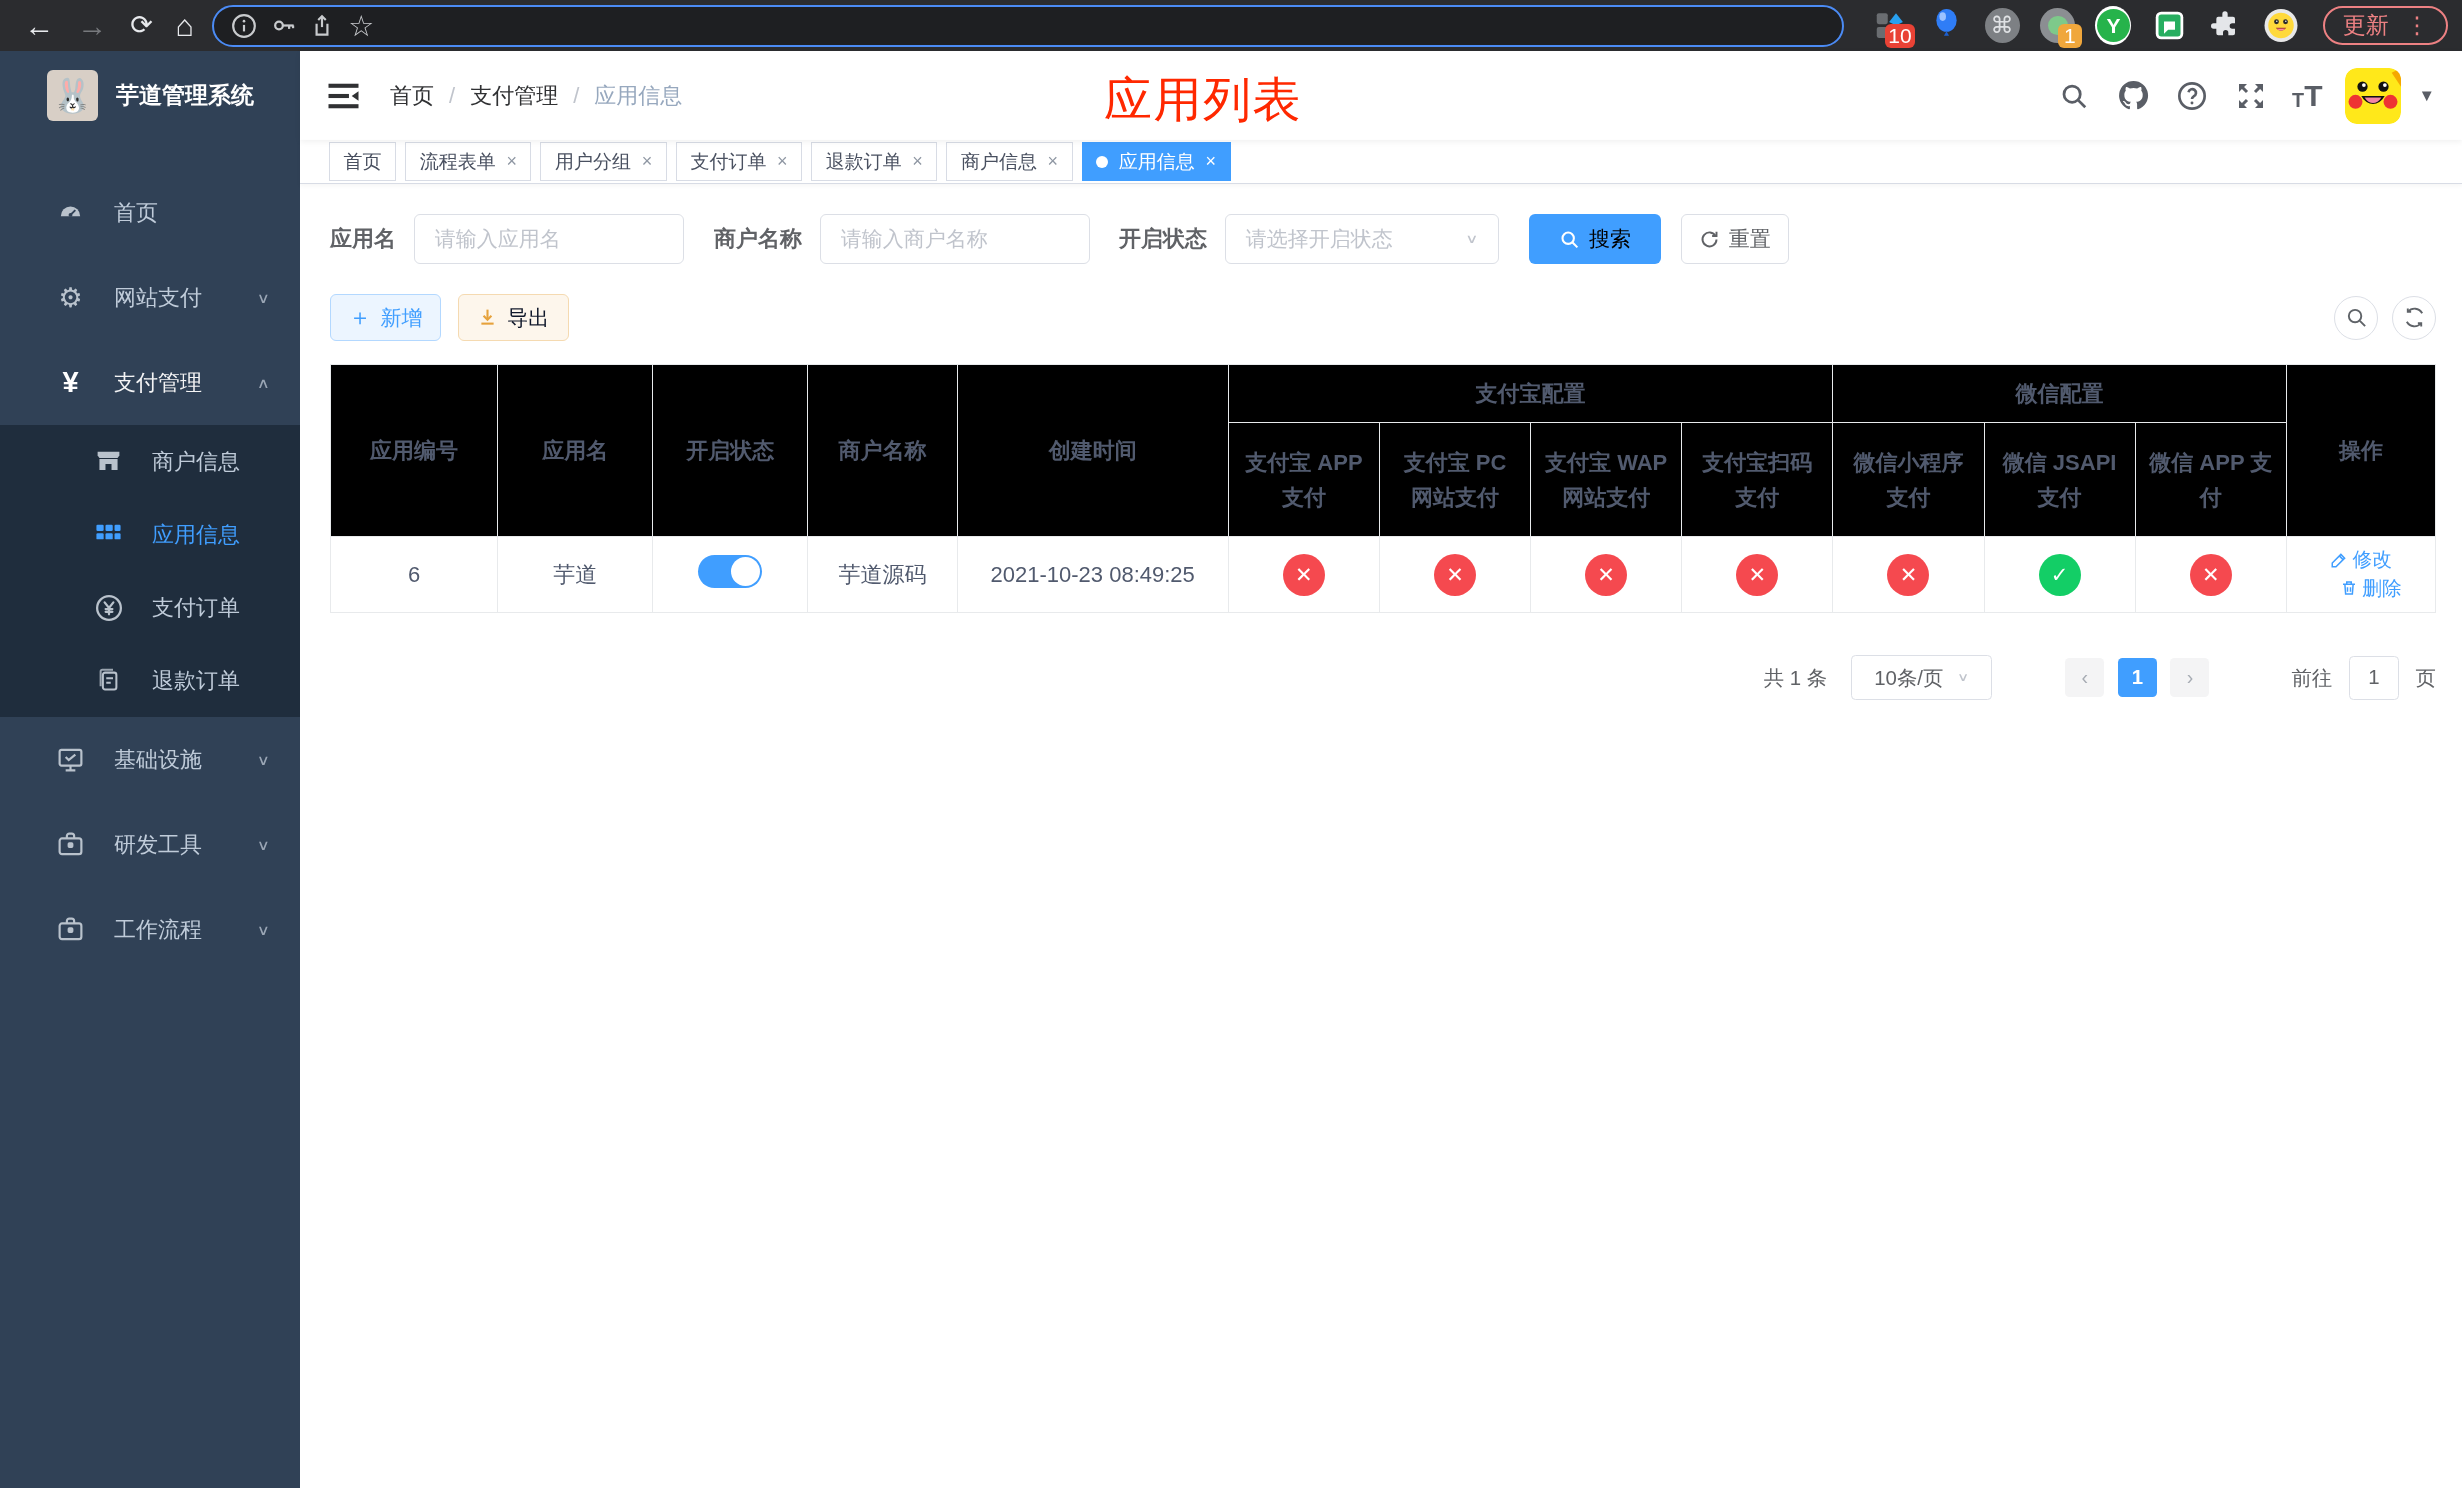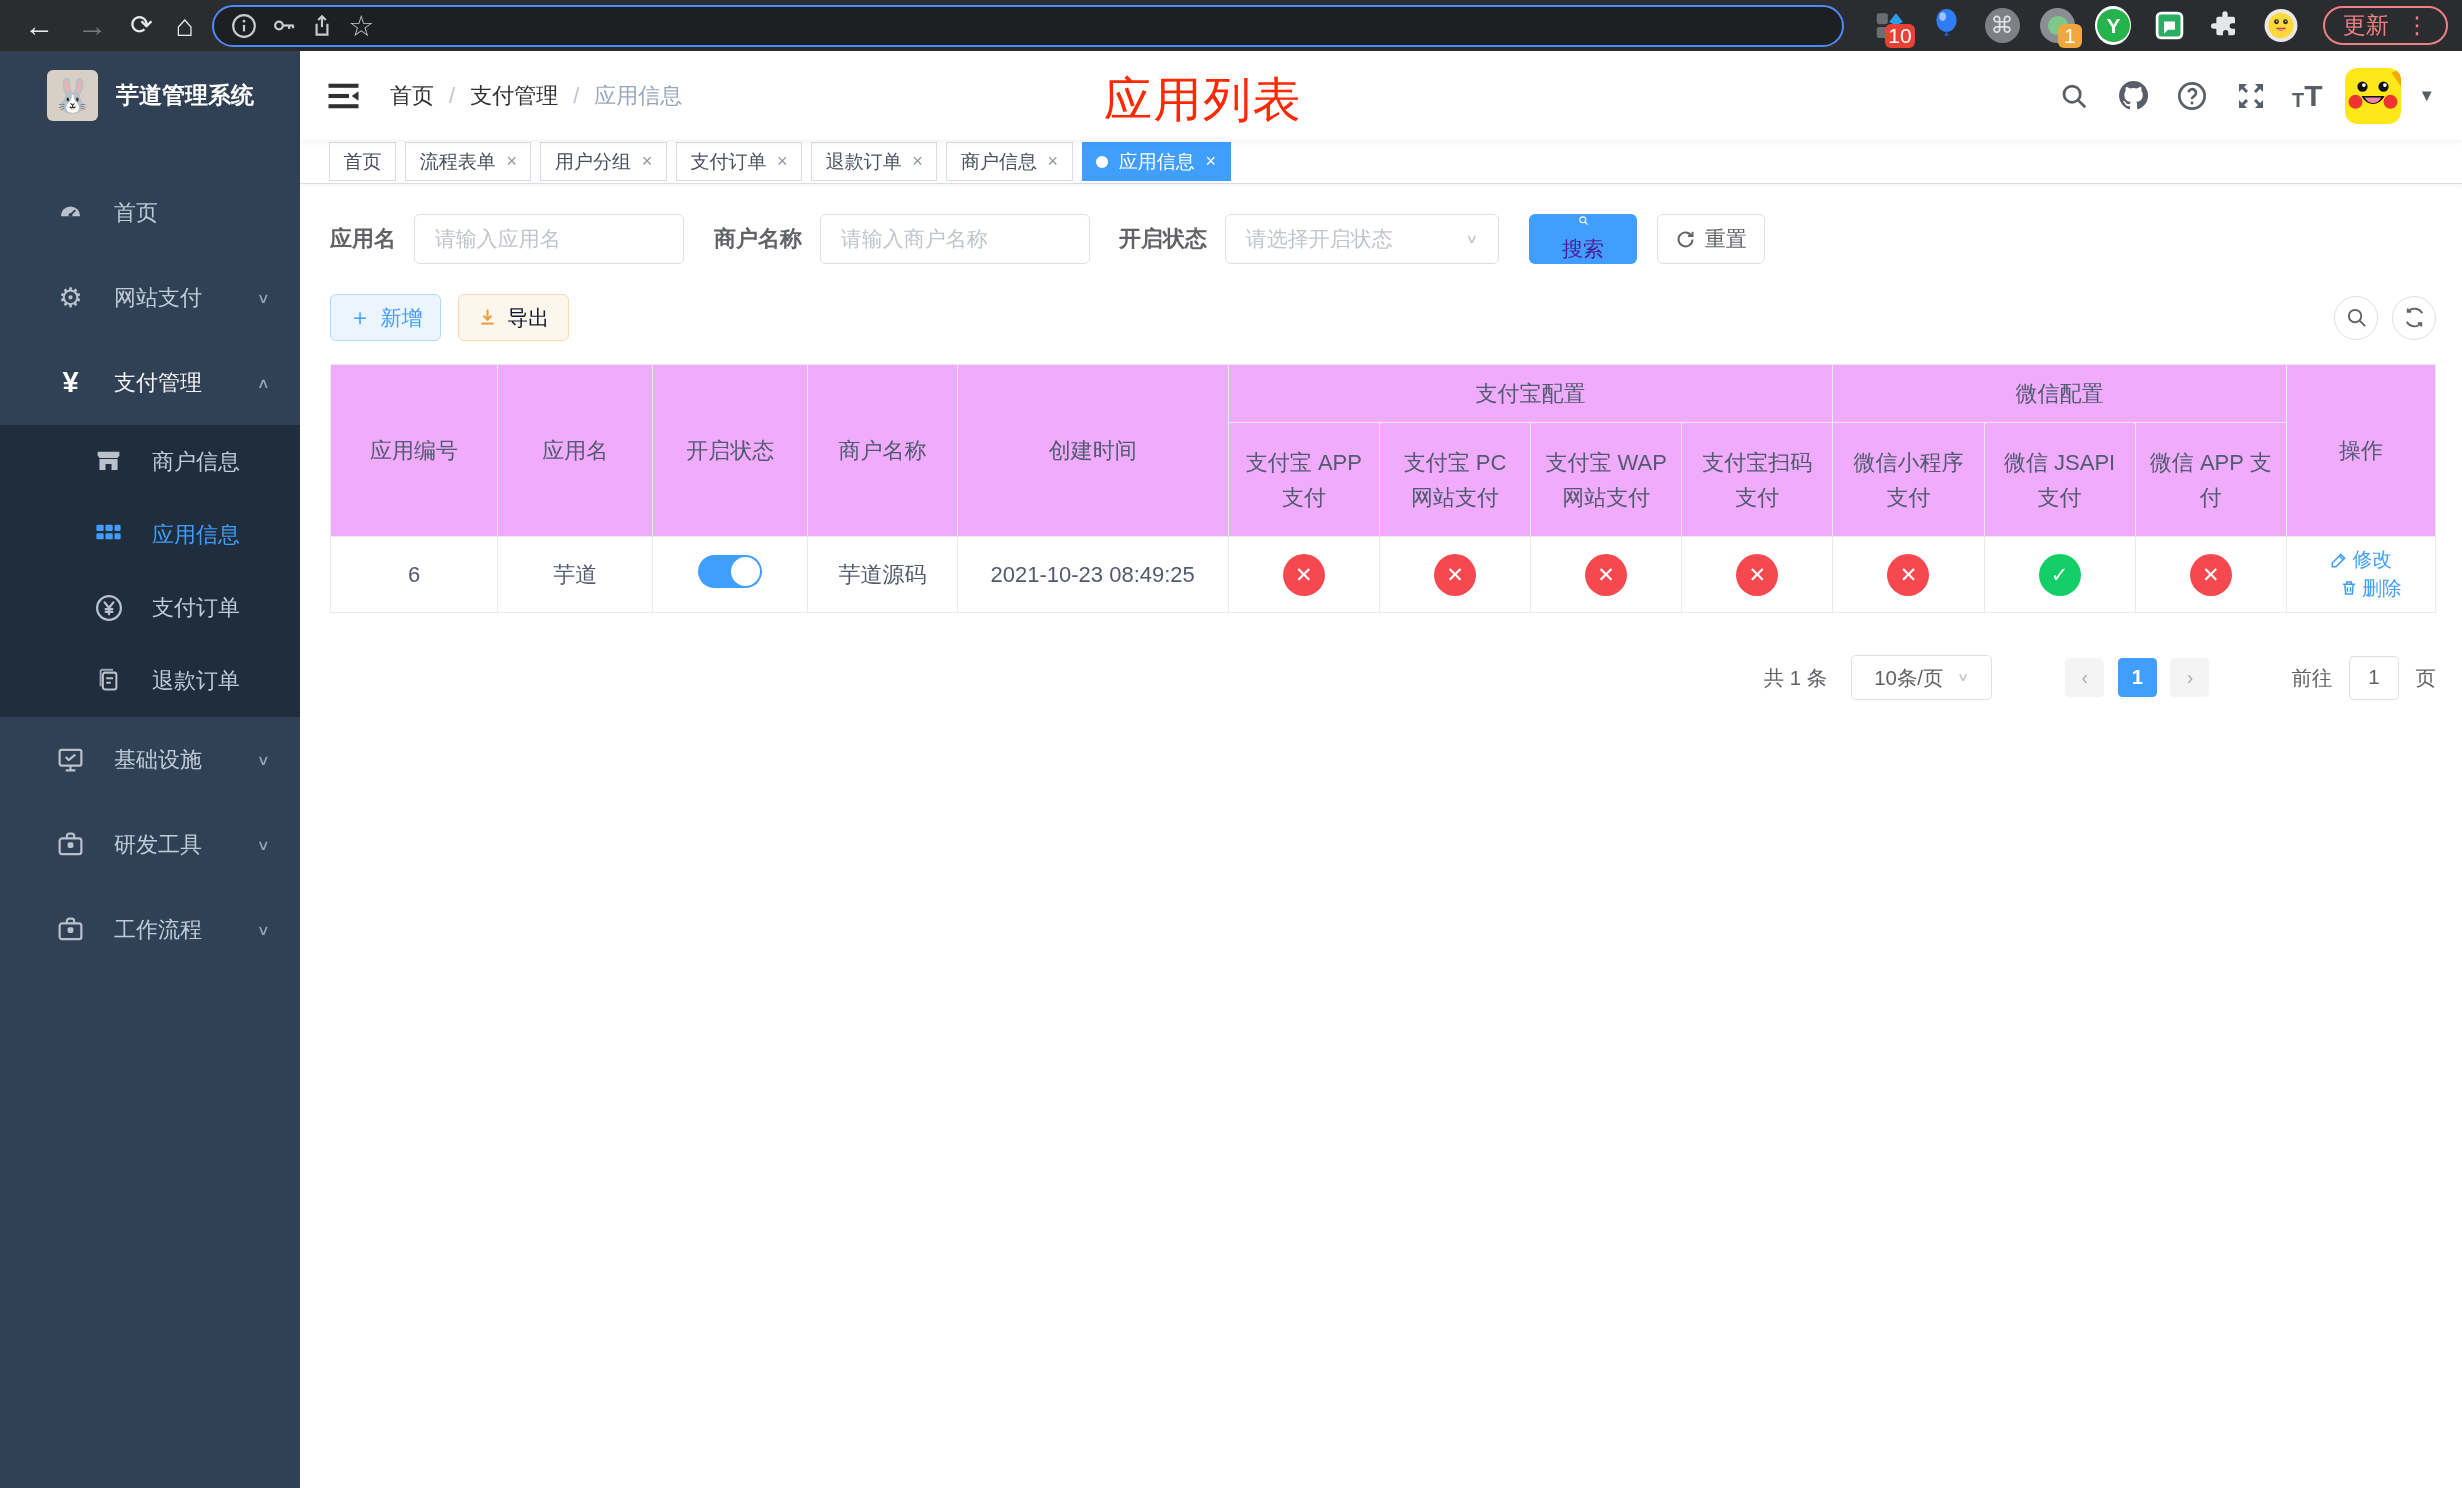--- a/index.html
+++ b/index.html
@@ -68,34 +68,34 @@
 
   
   .filter-row { display:flex; align-items:center; margin-top:9px; height:50px; }
   .f-label { font-size:22px; font-weight:700; color:#606266; margin-right:18px; }
   .f-input { width:270px; height:50px; border:1.5px solid #dcdfe6; border-radius:6px; font-size:21px; color:#ef4444; padding:0 19.7px; outline:none; font-family:inherit; }
   .f-input::placeholder { color:#c0c4cc; }
   .f-select { width:274px; height:50px; border:1.5px solid #dcdfe6; border-radius:6px; display:flex; align-items:center; padding:0 19.7px; color:#c0c4cc; font-size:21px; cursor:pointer; }
   .f-select .chev { margin-left:auto; color:#c0c4cc; font-size:18px; transform:scaleY(.7); }
   .gap1 { width:30px; } .gap2 { width:29px; }
   .btn { height:50px; border-radius:6px; font-size:21px; display:inline-flex; align-items:center; justify-content:center; gap:9px; cursor:pointer; border:1.5px solid transparent; font-family:inherit; }
-  .btn-search { background:#409eff; color:#4c1d95; width:108px; margin-left:30px;flex-direction:column; }
+  .btn-search { background:#409eff; color:#000000; width:132px; margin-left:30px; }
   .btn-reset { background:#fff; border-color:#dcdfe6; color:#606266; width:108px; margin-left:19.7px; }
 
   
   .toolbar-row { display:flex; align-items:center; margin-top:30px; width:2106px; }
   .btn-add { background:#ecf5ff; border-color:#b3d8ff; color:#409eff; width:111px; height:47px; }
   .btn-export { background:#fdf6ec; border-color:#f5dab1; color:#0f172a; width:111px; height:47px; margin-left:16.7px; }
   .round-btn { width:44px; height:44px; border-radius:50%; border:1.5px solid #dcdfe6; background:#fff; color:#5f6368; display:flex; align-items:center; justify-content:center; cursor:pointer; }
   .tool-right { margin-left:auto; display:flex; gap:13.6px; }
 
   
   table.grid { border-collapse:collapse; table-layout:fixed; width:2106px; margin-top:23px; }
   .grid th, .grid td { border:1.5px solid #e8eaec; text-align:center; vertical-align:middle; }
-  .grid thead th { background:#f0abfc; color:#515a6e; font-size:22px; font-weight:400; padding:13.6px 10.6px; }
+  .grid thead th { background:#000000; color:#515a6e; font-size:22px; font-weight:700; padding:13.6px 10.6px; }
   .grid thead tr.r1 th { height:57px; }
   .grid thead tr.r2 th { height:114px; line-height:1.6; }
   .grid td { height:76px; font-size:22px; color:#515a6e; background:#fff; }
   .switch { width:64px; height:33px; border-radius:18px; background:#409eff; position:relative; display:inline-block; cursor:pointer; }
   .switch .knob { position:absolute; right:2.3px; top:2.3px; width:29px; height:29px; border-radius:50%; background:#fff; }
   .st-circle { width:42px; height:42px; border-radius:50%; display:inline-flex; align-items:center; justify-content:center; color:#fff; font-size:21px; }
   .st-no { background:#f5494f; }
   .st-yes { background:#13ce66; }
   .op-link { color:#409eff; font-size:19.7px; cursor:pointer; display:inline-flex; align-items:center; gap:4.5px; }
   .op-link + .op-link { margin-left:19.7px; }

